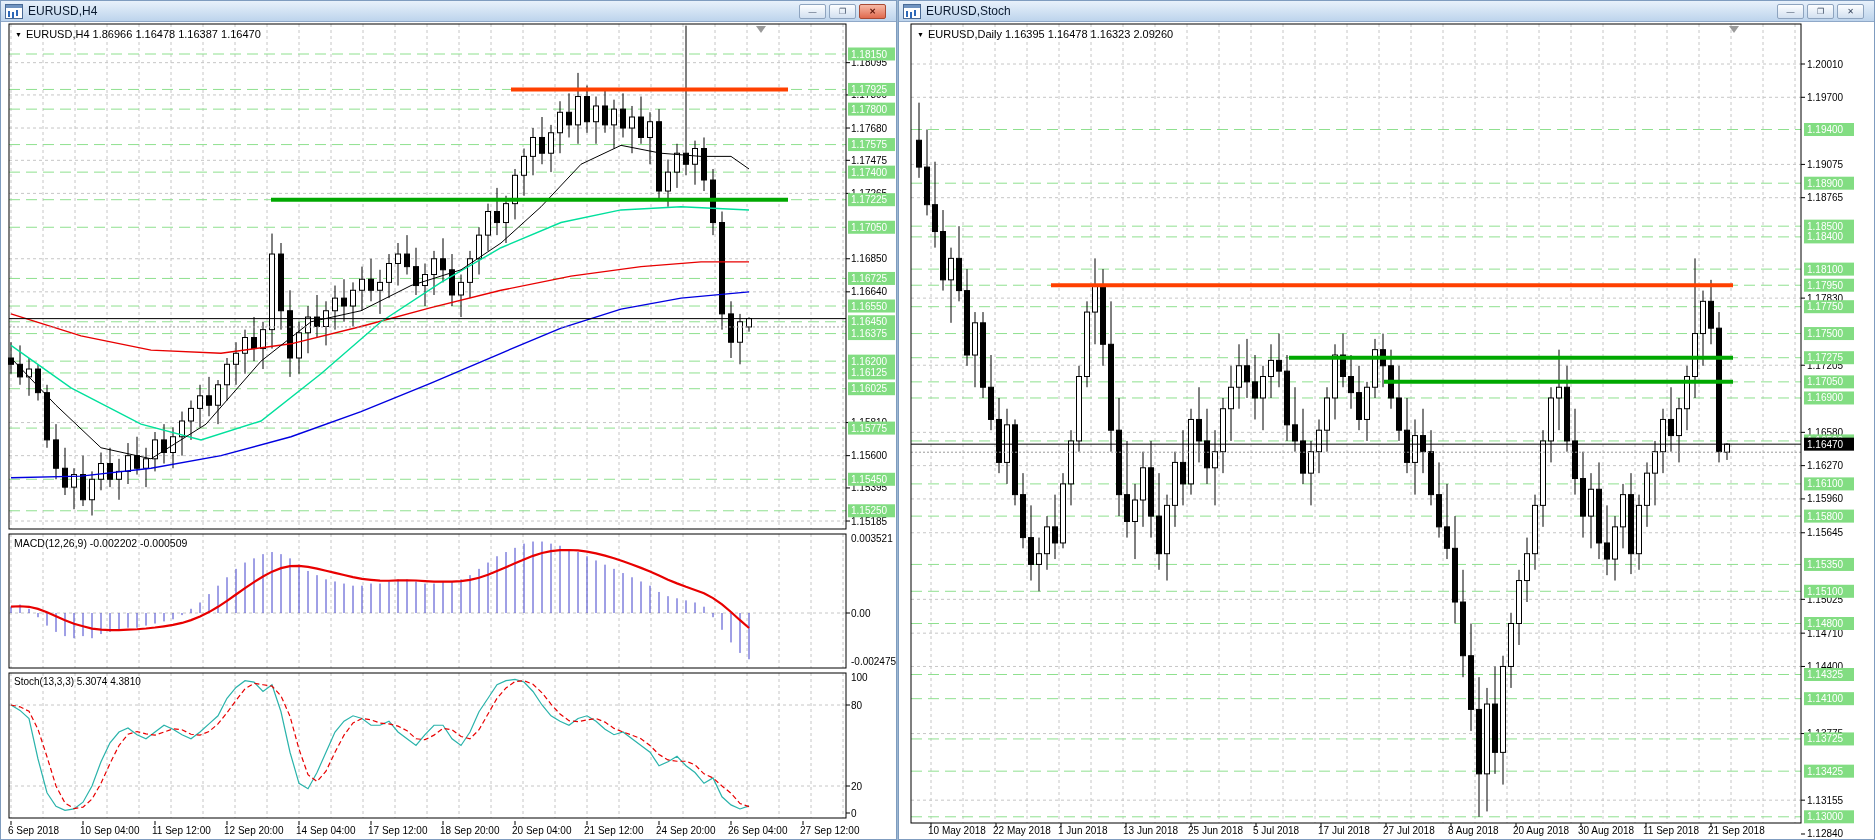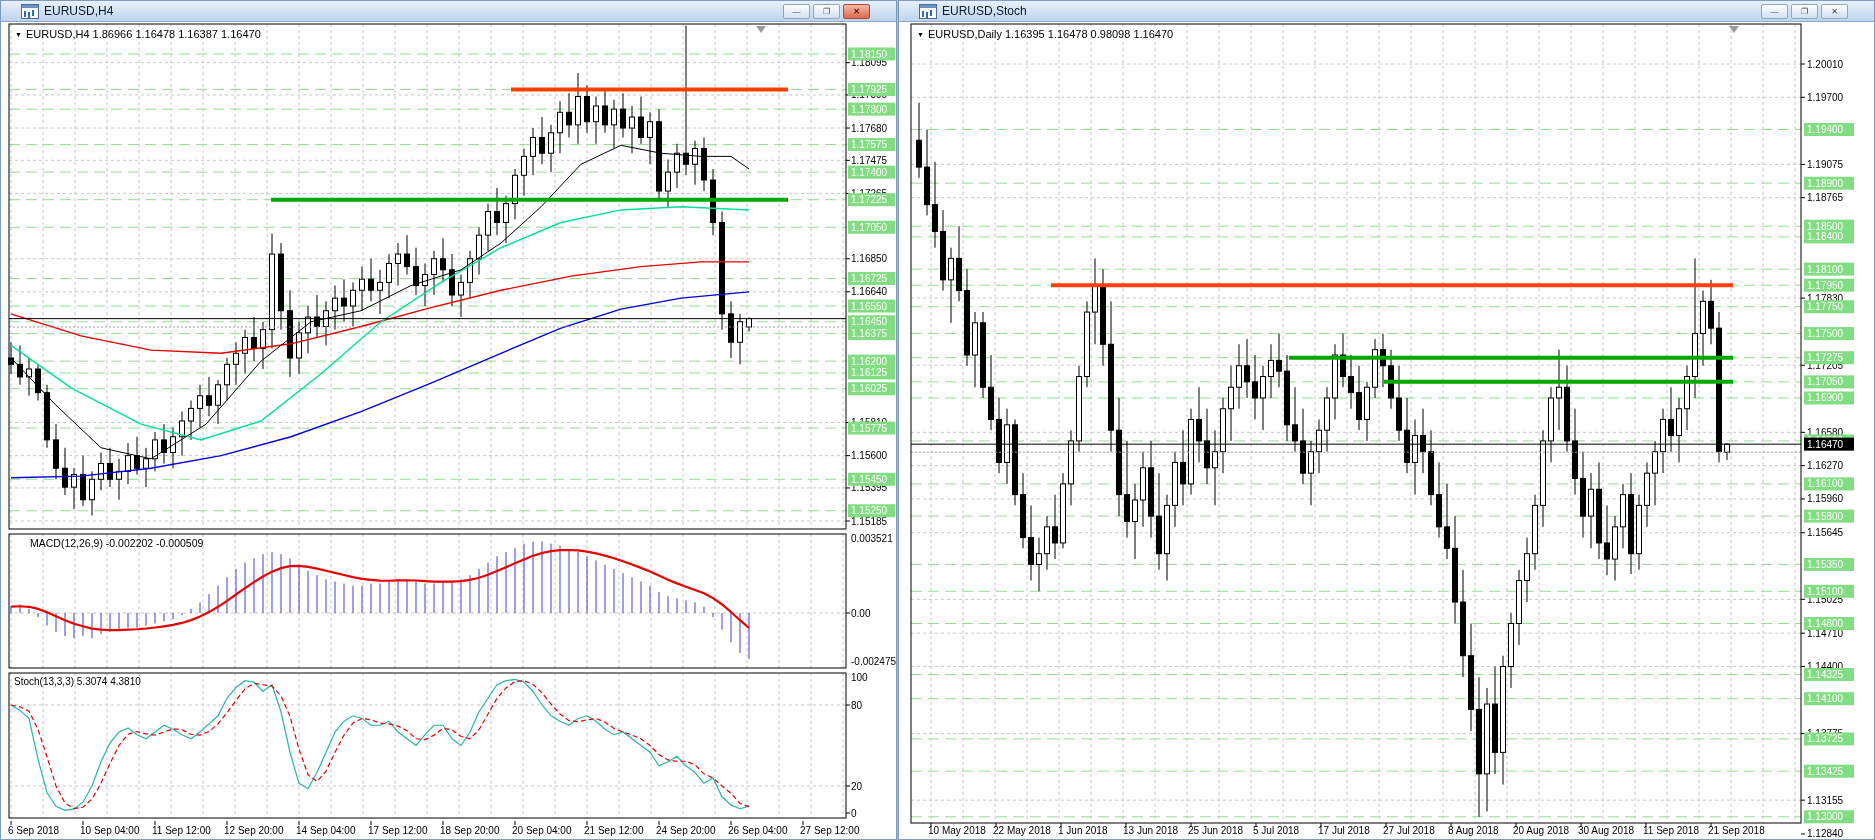--- a/index.html
+++ b/index.html
@@ -1,20 +1,20 @@
 <!DOCTYPE html>
 <html><head>
 <meta charset="utf-8">
 <style>
   html,body{margin:0;padding:0;background:#9db8d2;width:1875px;height:840px;overflow:hidden;
     font-family:"Liberation Sans",sans-serif;}
   .window{position:absolute;top:0;height:840px;background:#fff;border:1px solid #7f9cbf;box-sizing:border-box;}
   .titlebar{position:absolute;left:0;top:0;right:0;height:21px;
     background:linear-gradient(#e8f1fb,#bdd4ec);border-bottom:1px solid #8fa8c8;
-    display:flex;align-items:center;padding:0 20px;box-sizing:border-box;}
+    display:flex;align-items:center;padding:0 4px;box-sizing:border-box;}
   .wtitle{font-size:12px;color:#0a1a2f;margin-left:5px;white-space:nowrap;}
   .btns{margin-left:auto;display:flex;gap:3px;margin-right:6px;}
   .wbtn{width:27px;height:15px;border:1px solid #8ea4bf;border-radius:2px;
     background:linear-gradient(#fdfeff,#d2e0f0);font-size:8px;line-height:14px;text-align:center;
     color:#33435c;cursor:pointer;box-sizing:border-box;}
   .wbtn.close{background:linear-gradient(#f6b9a6,#e06a4e);border-color:#a84a34;color:#5d1408;font-weight:bold;}
   .mticon{width:16px;height:13px;border:1px solid #4a6b96;background:#fff;position:relative;display:inline-block;}
   .mticon:before{content:"";position:absolute;left:0;top:0;right:0;height:3px;background:#6f93c0;}
   .mticon:after{content:"";position:absolute;left:2px;bottom:1px;width:2px;height:6px;background:#2e69b8;
     box-shadow:4px 1px 0 #2e69b8,8px -1px 0 #2e69b8;}
@@ -513,21 +513,21 @@
         <text x="850" y="707.5" font-size="10" fill="#000">80</text>
         <line x1="845" y1="785" x2="849" y2="785" stroke="#000" stroke-width="1"></line>
         <text x="850" y="788.5" font-size="10" fill="#000">20</text>
         <line x1="845" y1="812" x2="849" y2="812" stroke="#000" stroke-width="1"></line>
         <text x="850" y="815.5" font-size="10" fill="#000">0</text>
       </g>
     </svg>
   <div class="hdr" style="left:14px;top:27px">
     <span class="arrow">▼</span><span>EURUSD,H4  1.86966 1.16478 1.16387 1.16470</span>
   </div>
-  <div class="hdr" style="left:29px;top:536px;font-size:10.5px">MACD(12,26,9) -0.002202 -0.000509</div>
+  <div class="hdr" style="left:13px;top:536px;font-size:10.5px">MACD(12,26,9) -0.002202 -0.000509</div>
   <div class="hdr" style="left:13px;top:675px;font-size:10px">Stoch(13,3,3) 5.3074 4.3810</div>
 </div>
 
 <div class="window" style="left:898px;width:977px">
   <div class="titlebar">
     <span class="mticon"></span>
     <span class="wtitle">EURUSD,Stoch</span>
     <span class="btns">
       <span class="wbtn">—</span>
       <span class="wbtn">❐</span>
@@ -918,15 +918,15 @@
         <text x="1512" y="833" font-size="10" fill="#000">20 Aug 2018</text>
         <line x1="1580" y1="822" x2="1580" y2="826" stroke="#000" stroke-width="1"></line>
         <text x="1577" y="833" font-size="10" fill="#000">30 Aug 2018</text>
         <line x1="1645" y1="822" x2="1645" y2="826" stroke="#000" stroke-width="1"></line>
         <text x="1642" y="833" font-size="10" fill="#000">11 Sep 2018</text>
         <line x1="1710" y1="822" x2="1710" y2="826" stroke="#000" stroke-width="1"></line>
         <text x="1707" y="833" font-size="10" fill="#000">21 Sep 2018</text>
       </g>
     </svg>
   <div class="hdr" style="left:18px;top:27px">
-    <span class="arrow">▼</span><span>EURUSD,Daily  1.16395 1.16478 0.98098 1.16470</span>
+    <span class="arrow">▼</span><span>EURUSD,Daily  1.16395 1.16478 1.16323 2.09260</span>
   </div>
 </div>
 
 </body></html>

